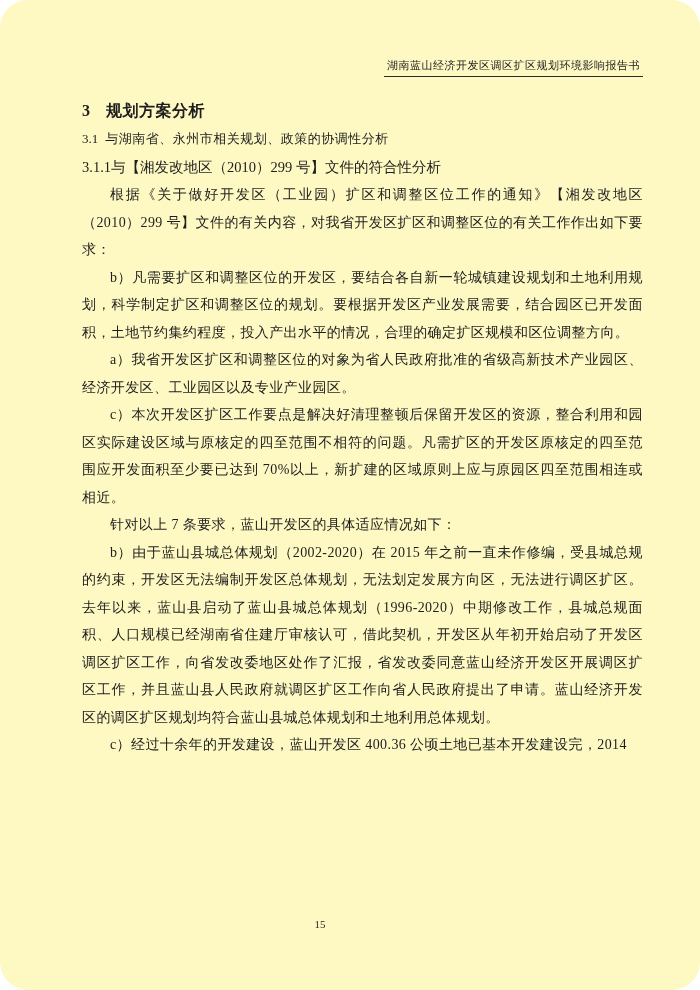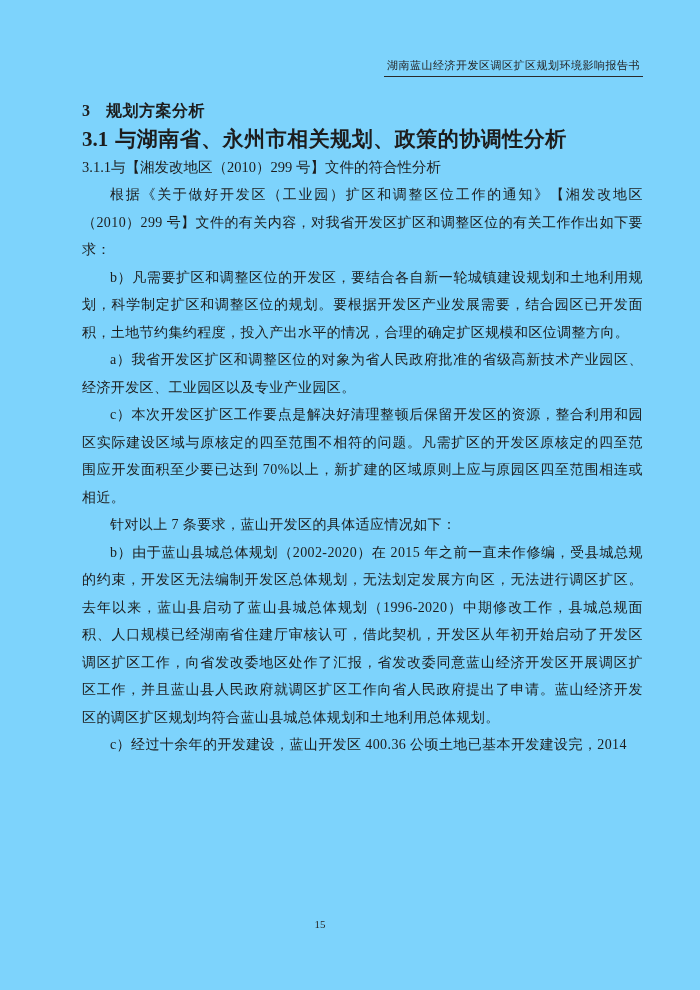--- a/index.html
+++ b/index.html
@@ -5,25 +5,26 @@
   html, body {
     margin: 0;
     padding: 0;
     background: #ffffff;
   }
   .page {
     position: relative;
     width: 700px;
     height: 990px;
     box-sizing: border-box;
-    background: #7dd3fc;
+    background: #fef9c3;
     color: #1d1d1d;
     font-family: "Liberation Serif", "DejaVu Serif", serif;
     padding: 56px 57px 15px 82px;
     overflow: hidden;
+    border-radius: 28px;
   }
   .header {
     text-align: right;
     line-height: 16px;
   }
   .header-title {
     display: inline-block;
     font-size: 11px;
     letter-spacing: 0.5px;
     color: #222222;
@@ -37,23 +38,23 @@
     font-weight: bold;
   }
   .h1 .hnum { margin-right: 16px; }
   .h1 .hlabel,
   .h2 .hlabel {
     font-family: "Liberation Sans", "DejaVu Sans", sans-serif;
     letter-spacing: 0.5px;
   }
   .h2 {
     margin: 0;
-    font-size: 21px;
+    font-size: 13px;
     line-height: 28px;
-    font-weight: bold;
+    font-weight: normal;
   }
   .h2 .hnum { margin-right: 7px; }
   .h3 {
     margin: 0;
     font-size: 14.5px;
     line-height: 28px;
     font-weight: normal;
   }
   .h3 .hnum { margin-right: 0; }
   .content p {

